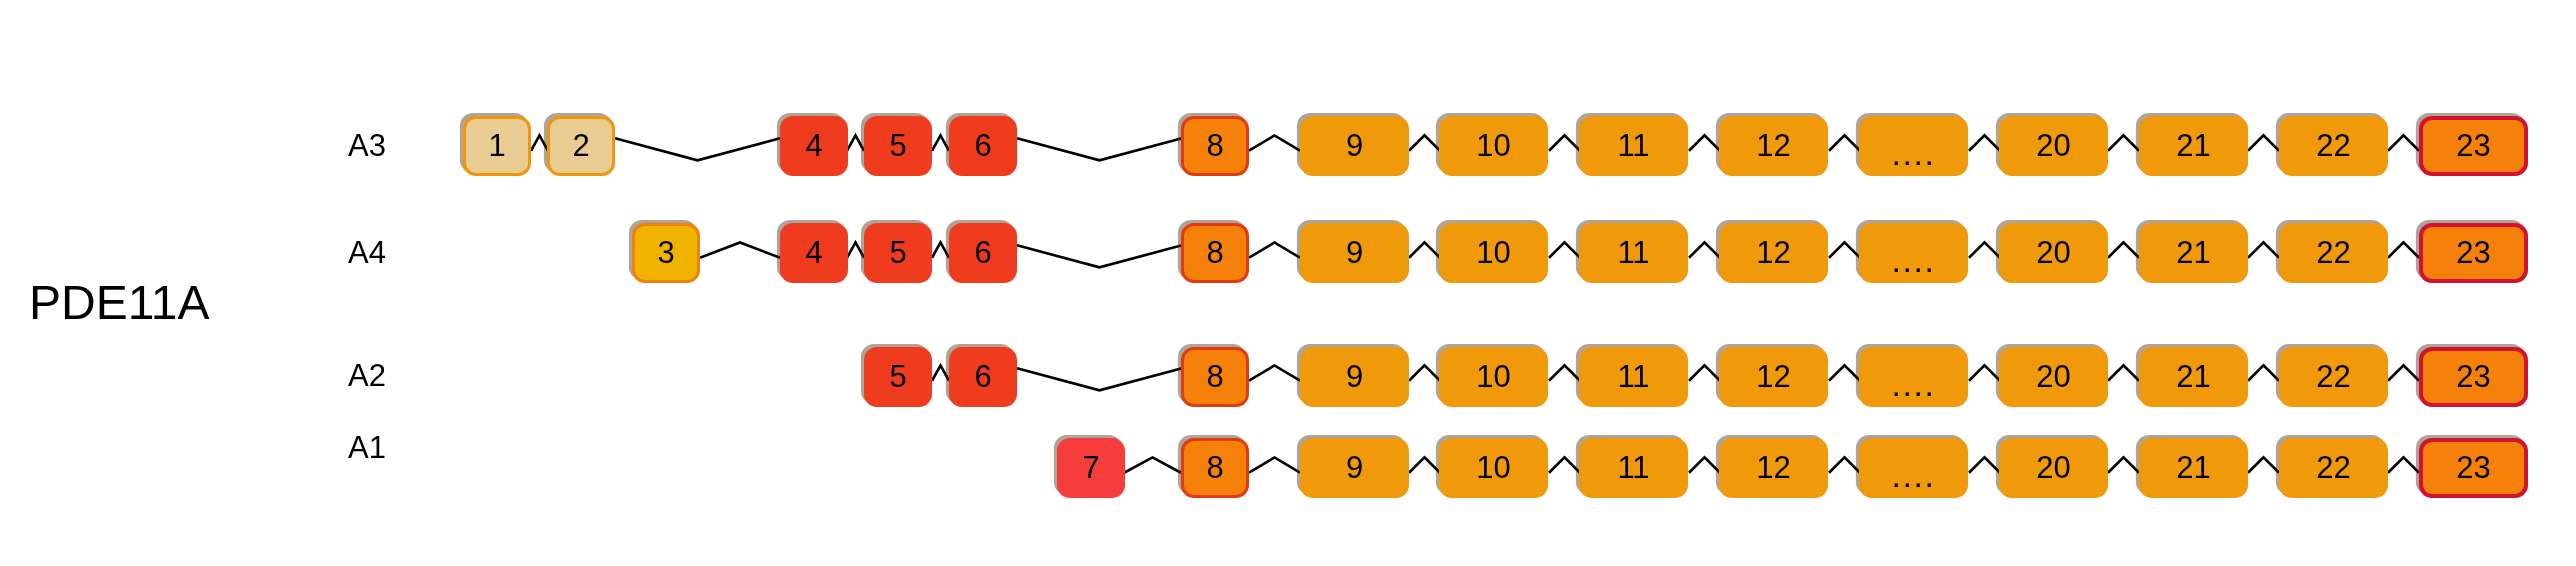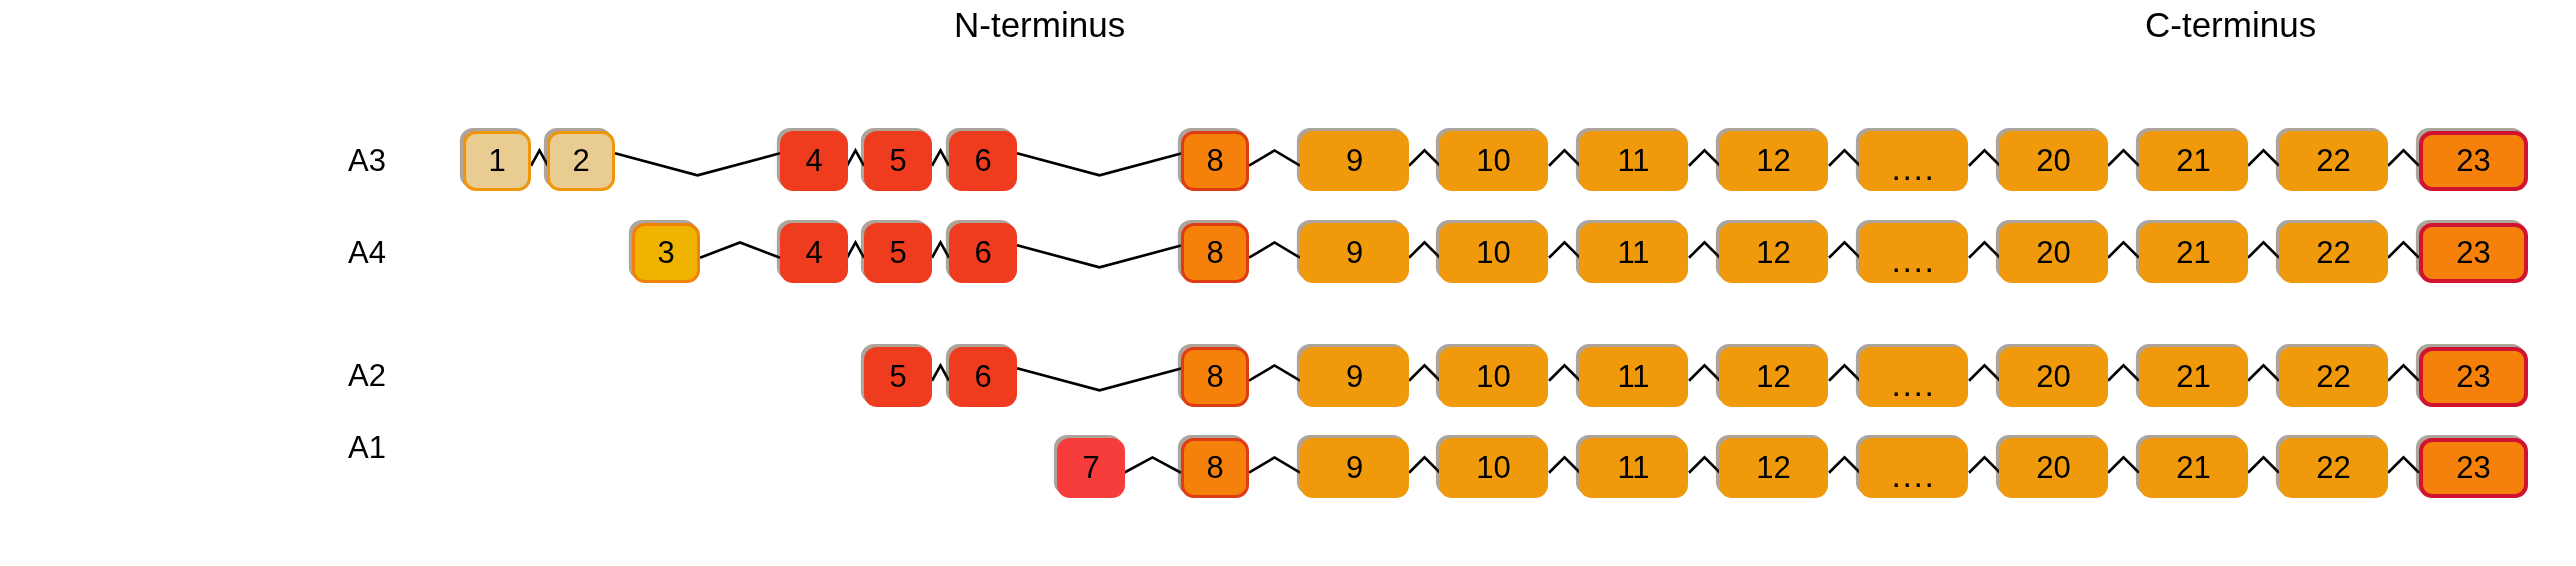--- a/index.html
+++ b/index.html
@@ -93,27 +93,26 @@
     stroke-width: 3.4;
     stroke-linejoin: miter;
     stroke-linecap: butt;
   }
 </style>
 </head>
 <body>
 
 <div id="stage">
 
-  <div class="terminus-label" id="n-terminus">N-terminus</div>
-
-  <div class="terminus-label" id="c-terminus">C-terminus</div>
-
+
+
+  <div id="gene-label">PDE11A</div>
 
   <div id="rows-container">
-      <div class="isoform-row" style="top: 16px;">
+      <div class="isoform-row" style="top: 1px;">
         <div class="row-label" style="left: 348px; top: 127px;">A3</div>
         <div class="connector" style="left: 531px; top: 120px; width: 17px; height: 48px;">
           <svg width="17" height="48" viewBox="0 0 22 62">
             <path d="M 0 38.44 L 11 18.599999999999998 L 22 38.44"></path>
           </svg>
         </div>
         <div class="connector" style="left: 615px; top: 120px; width: 165px; height: 48px;">
           <svg width="165" height="48" viewBox="0 0 214 62">
             <path d="M 0 22.32 L 107 50.839999999999996 L 214 22.32"></path>
           </svg>

